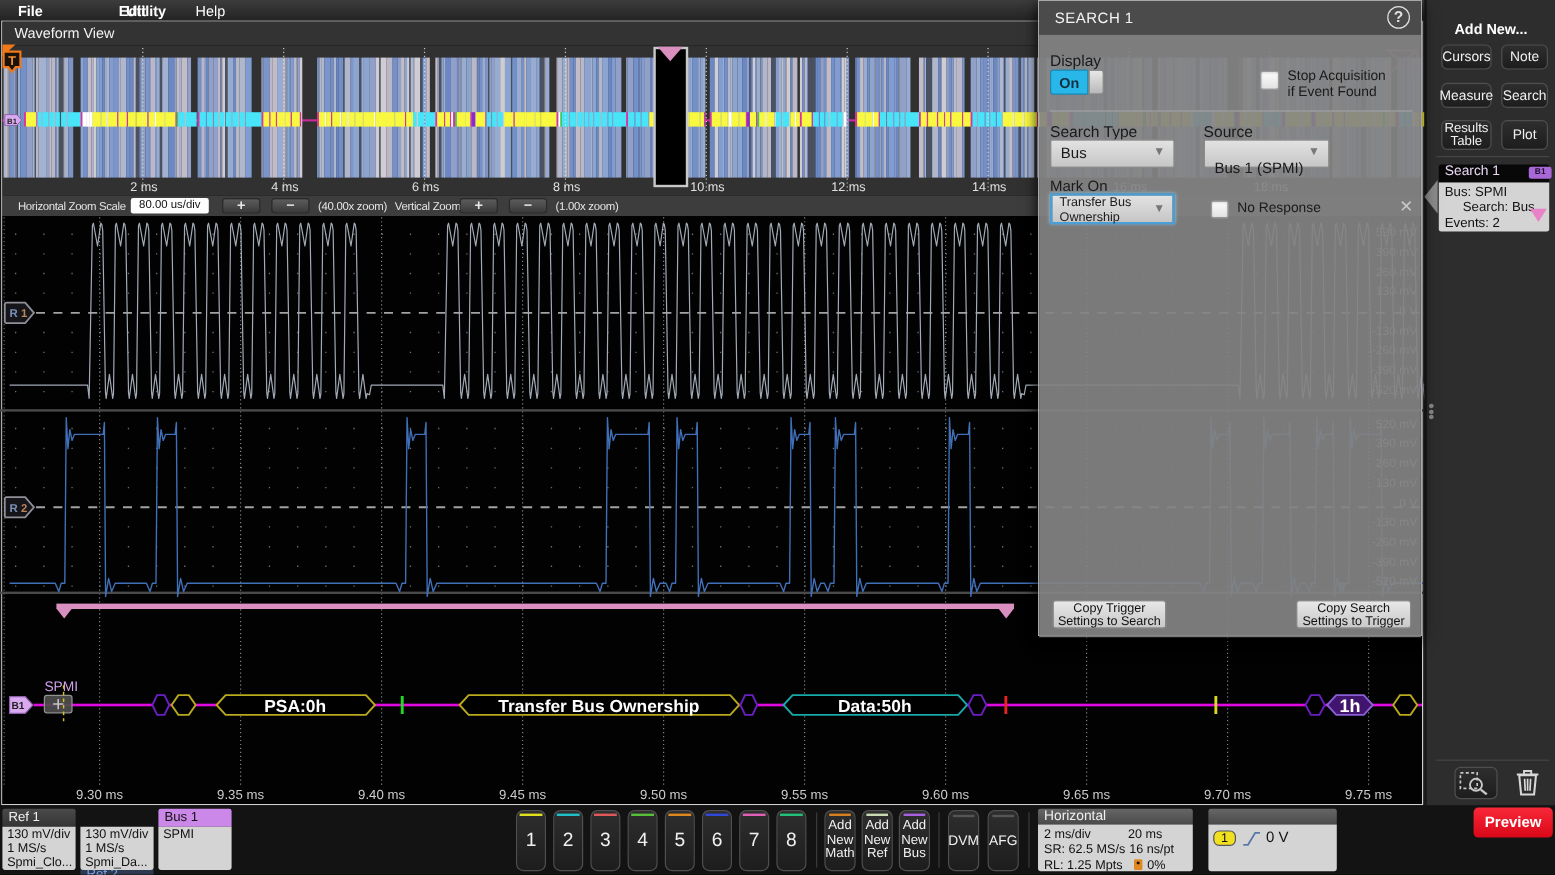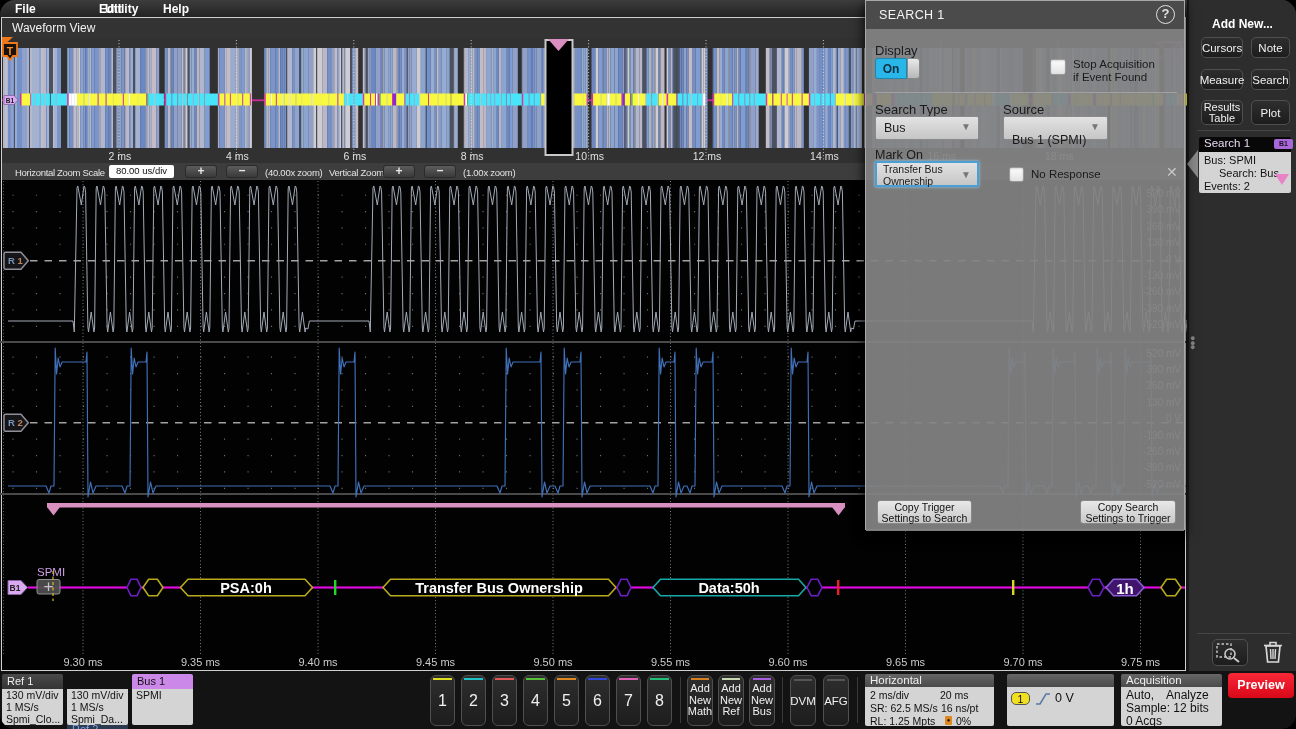--- a/index.html
+++ b/index.html
@@ -1,27 +1,27 @@
 <!DOCTYPE html>
 <html><head><meta charset="utf-8"><style>
 html,body{margin:0;padding:0;background:#000;}
 *{box-sizing:border-box;font-family:"Liberation Sans",sans-serif;}
-#root{position:relative;width:1296px;height:729px;background:#141414;overflow:hidden;border-radius:15px;}
+#root{position:relative;width:1296px;height:729px;background:#141414;overflow:hidden;}
 .abs{position:absolute;}
 .btn{background:linear-gradient(#2e2e2e,#1d1d1d);border:1.5px solid #4f4f4f;border-radius:5px;color:#f0f0f0;display:flex;align-items:center;justify-content:center;text-align:center;}
 .ddl{background:linear-gradient(#e2e2e2,#c6c6c6);border:1px solid #8a8a8a;color:#1a1a1a;position:absolute;}
 .chk{position:absolute;background:linear-gradient(#fdfdfd,#e2e2e2);border:1px solid #999;border-radius:2.5px;box-shadow:inset 0 1px 2px rgba(0,0,0,.15);}
 </style></head><body>
 <div id="root">
 
 <div class="abs" style="left:0;top:0;width:1296px;height:17px;background:linear-gradient(#3c3c3c,#232323);z-index:1">
  <span class="abs" style="left:15px;top:2px;font-size:12px;color:#fff;font-weight:bold;">File</span>
  <span class="abs" style="left:57px;top:2px;font-size:12px;color:#fff;font-weight:bold;margin-left:42px;">Edit</span>
  <span class="abs" style="left:105px;top:2px;font-size:12px;color:#fff;font-weight:bold;">Utility</span>
- <span class="abs" style="left:163px;top:2px;font-size:12px;color:#fff;font-weight:bold;">Help</span>
+ <span class="abs" style="left:163px;top:2px;font-size:12px;color:#fff;font-weight:normal;">Help</span>
 </div>
 
 <div class="abs" style="left:1px;top:17px;width:1185px;height:654px;background:#0a0a0a;border:1px solid #cfcfcf;border-right:1px solid #cfcfcf;z-index:0"></div>
 <div class="abs" style="left:2px;top:18px;width:1183px;height:20px;background:#333;z-index:1">
  <span class="abs" style="left:10px;top:3px;font-size:12px;color:#f2f2f2;">Waveform View</span>
 </div>
 
 <div class="abs" style="left:2px;top:38px;width:1183px;height:125px;background:#313131;z-index:1"></div>
 
 <div class="abs" style="left:2px;top:163px;width:1183px;height:17px;background:#3d3d3d;z-index:1">
@@ -1046,26 +1046,15 @@
           <span class="abs" style="left:5px;top:0px;font-size:17px;color:#f0f0f0;margin-top:16px;">Trigger</span>
         </div>
       <div class="abs" style="left:0;top:13px;width:100%;height:39px;background:#d4d4d4;border-radius:0 0 2px 2px;">
         <span class="abs" style="left:4px;top:5px;width:19px;height:13px;background:#f0e020;border:1.5px solid #555;border-radius:5px;font-size:10.5px;color:#111;text-align:center;line-height:12px;">1</span>
         <svg class="abs" style="left:28px;top:5px;" width="16" height="14" viewBox="0 0 16 14">
             <path d="M1 12 h4 l6 -10 h4" fill="none" stroke="#5878a8" stroke-width="1.5"></path>
           </svg>
         <span class="abs" style="left:48px;top:4px;font-size:12.5px;color:#111;">0 V</span>
       </div>
       </div>
-      <div class="abs" style="left:1121px;top:3px;width:101px;height:52px;">
-      <div class="abs" style="left:0;top:0;width:100%;height:13px;background:linear-gradient(#666,#4a4a4a);border-radius:2px 2px 0 0;">
-          <span class="abs" style="left:5px;top:0px;font-size:11.5px;color:#f0f0f0;">Acquisition</span>
-        </div>
-      <div class="abs" style="left:0;top:13px;width:100%;height:39px;background:#d4d4d4;border-radius:0 0 2px 2px;font-size:12px;color:#111;">
-        <span class="abs" style="left:5px;top:1px;">Auto,</span>
-          <span class="abs" style="left:45px;top:1px;">Analyze</span>
-        <span class="abs" style="left:5px;top:14px;">Sample: 12 bits</span>
-        <span class="abs" style="left:5px;top:27px;">0 Acqs</span>
-      </div>
-      </div>
       <div class="abs" style="left:1228px;top:2px;width:66px;height:25px;background:linear-gradient(#f82838,#d80818);border-radius:4px;color:#fff;font-size:12.5px;font-weight:bold;text-align:center;line-height:25px;">Preview</div>
 </div>
 
 </div>
 </body></html>

